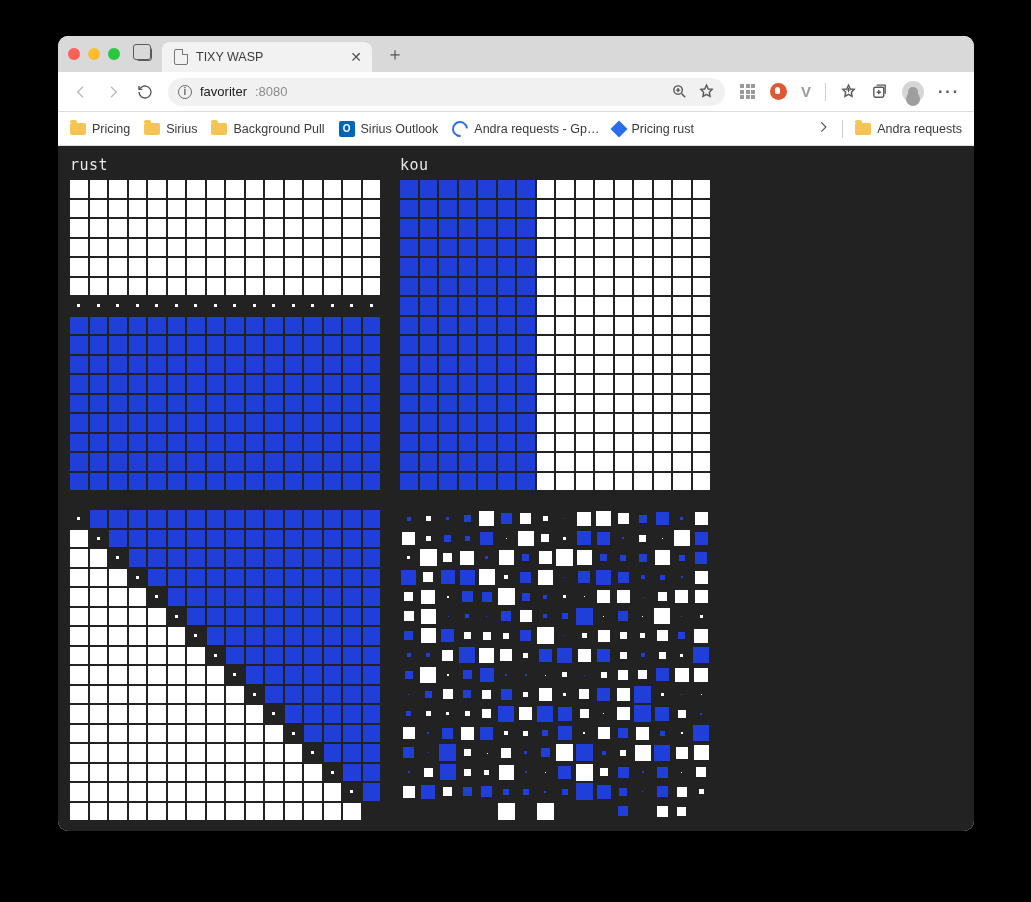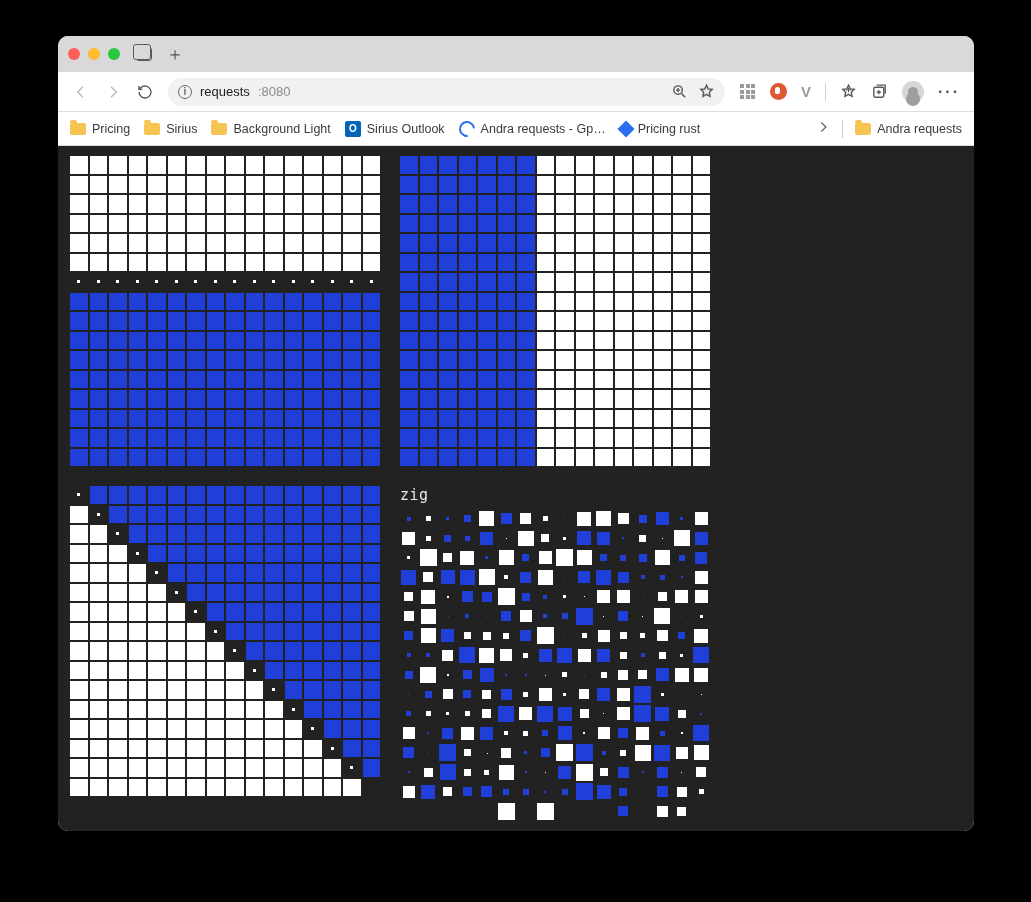--- a/index.html
+++ b/index.html
@@ -108,20 +108,25 @@
 
 <div class="window">
 
   <div class="tabstrip">
     <div class="traffic">
       <div class="dot red"></div>
       <div class="dot yellow"></div>
       <div class="dot green"></div>
     </div>
     <div class="tabs-icon"></div>
+    <div class="tab">
+      <span class="page-icon"></span>
+      <span>TIXY WASP</span>
+      <span class="x">✕</span>
+    </div>
     <span class="plus">＋</span>
   </div>
 
   <div class="toolbar">
     <span class="nav-arrow">
       <svg viewBox="0 0 24 24" fill="none" stroke="currentColor" stroke-width="2">
           <path d="M15 4l-8 8 8 8"></path>
         </svg>
     </span>
     <span class="nav-arrow">
@@ -130,21 +135,21 @@
         </svg>
     </span>
     <span class="nav-arrow reload">
       <svg viewBox="0 0 24 24" fill="none" stroke="currentColor" stroke-width="2">
           <path d="M3 12a9 9 0 1 0 3-6.7L3 8"></path>
           <path d="M3 3v5h5"></path>
         </svg>
     </span>
     <div class="addr">
       <span class="info-icon">i</span>
-      <span class="host">requests</span>
+      <span class="host">favoriter</span>
         <span class="port">:8080</span>
       <span class="addr-right">
         <span class="tb-icon">
             <svg viewBox="0 0 24 24" fill="none" stroke="currentColor" stroke-width="2">
               <circle cx="10" cy="10" r="6"></circle>
               <path d="M15 15l5 5M10 7v6M7 10h6"></path>
             </svg>
           </span>
         <span class="tb-icon">
             <svg viewBox="0 0 24 24" fill="none" stroke="currentColor" stroke-width="2">
@@ -190,21 +195,21 @@
     <div class="bm">
         <span class="folder"></span>
         <span>Pricing</span>
       </div>
     <div class="bm">
         <span class="folder"></span>
         <span>Sirius</span>
       </div>
     <div class="bm">
         <span class="folder"></span>
-        <span>Background Light</span>
+        <span>Background Pull</span>
       </div>
     <div class="bm">
         <span class="outlook">O</span>
         <span>Sirius Outlook</span>
       </div>
     <div class="bm">
         <span class="gh"></span>
         <span>Andra requests - Gp…</span>
       </div>
     <div class="bm">
@@ -218,20 +223,21 @@
       <span class="tb-sep"></span>
       <div class="bm">
           <span class="folder"></span>
           <span>Andra requests</span>
         </div>
     </div>
   </div>
 
   <div class="content">
     <div class="panel">
+      <div class="panel-title">rust</div>
       <div class="tixy" id="tixy-rust" style="grid-template-columns: repeat(16, 17.5px); grid-template-rows: repeat(16, 17.5px);">
           <div class="cell">
             <div class="sq" style="width: 17.5px; height: 17.5px; background: rgb(255, 255, 255);"></div>
           </div>
           <div class="cell">
             <div class="sq" style="width: 17.5px; height: 17.5px; background: rgb(255, 255, 255);"></div>
           </div>
           <div class="cell">
             <div class="sq" style="width: 17.5px; height: 17.5px; background: rgb(255, 255, 255);"></div>
           </div>
@@ -990,20 +996,21 @@
           </div>
           <div class="cell">
             <div class="sq" style="width: 17.5px; height: 17.5px; background: rgb(31, 63, 216);"></div>
           </div>
           <div class="cell">
             <div class="sq" style="width: 17.5px; height: 17.5px; background: rgb(31, 63, 216);"></div>
           </div>
         </div>
     </div>
     <div class="panel">
+      <div class="panel-title">kou</div>
       <div class="tixy" id="tixy-kou" style="grid-template-columns: repeat(16, 17.5px); grid-template-rows: repeat(16, 17.5px);">
           <div class="cell">
             <div class="sq" style="width: 17.5px; height: 17.5px; background: rgb(31, 63, 216);"></div>
           </div>
           <div class="cell">
             <div class="sq" style="width: 17.5px; height: 17.5px; background: rgb(31, 63, 216);"></div>
           </div>
           <div class="cell">
             <div class="sq" style="width: 17.5px; height: 17.5px; background: rgb(31, 63, 216);"></div>
           </div>
@@ -2532,21 +2539,20 @@
           <div class="cell">
             <div class="sq" style="width: 17.5px; height: 17.5px; background: rgb(255, 255, 255);"></div>
           </div>
           <div class="cell">
             <div class="sq" style="width: 17.5px; height: 17.5px; background: rgb(255, 255, 255);"></div>
           </div>
           <div class="cell"></div>
         </div>
     </div>
     <div class="panel">
-      <div class="panel-title">zig</div>
       <div class="tixy" id="tixy-zig" style="grid-template-columns: repeat(16, 17.5px); grid-template-rows: repeat(16, 17.5px);">
           <div class="cell">
             <div class="sq" style="width: 3.5875px; height: 3.5875px; background: rgb(31, 63, 216);"></div>
           </div>
           <div class="cell">
             <div class="sq" style="width: 4.8825px; height: 4.8825px; background: rgb(255, 255, 255);"></div>
           </div>
           <div class="cell">
             <div class="sq" style="width: 2.7125px; height: 2.7125px; background: rgb(31, 63, 216);"></div>
           </div>

